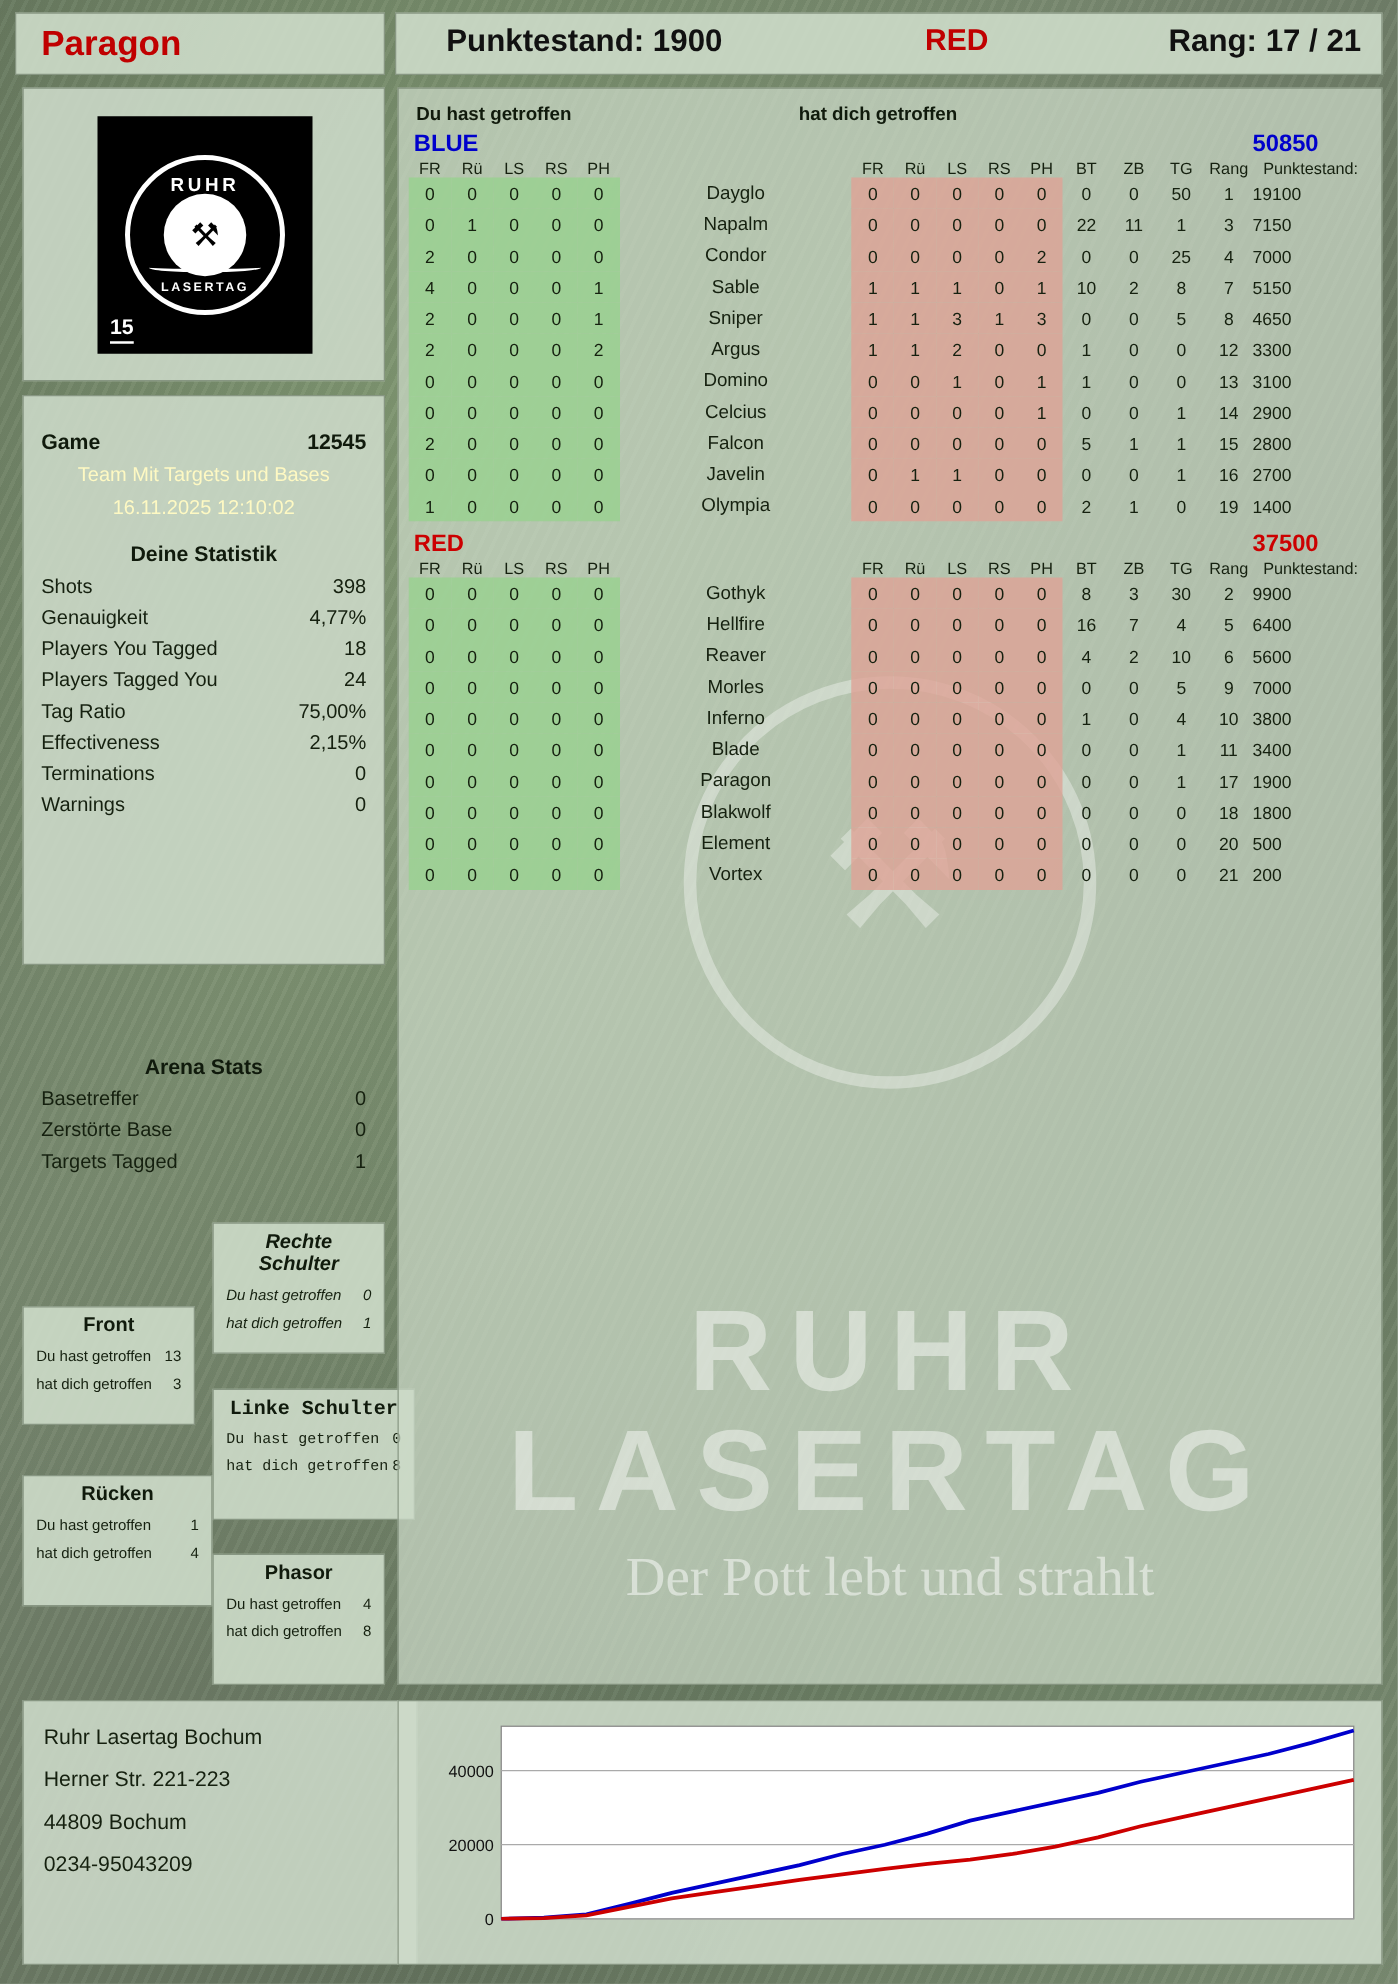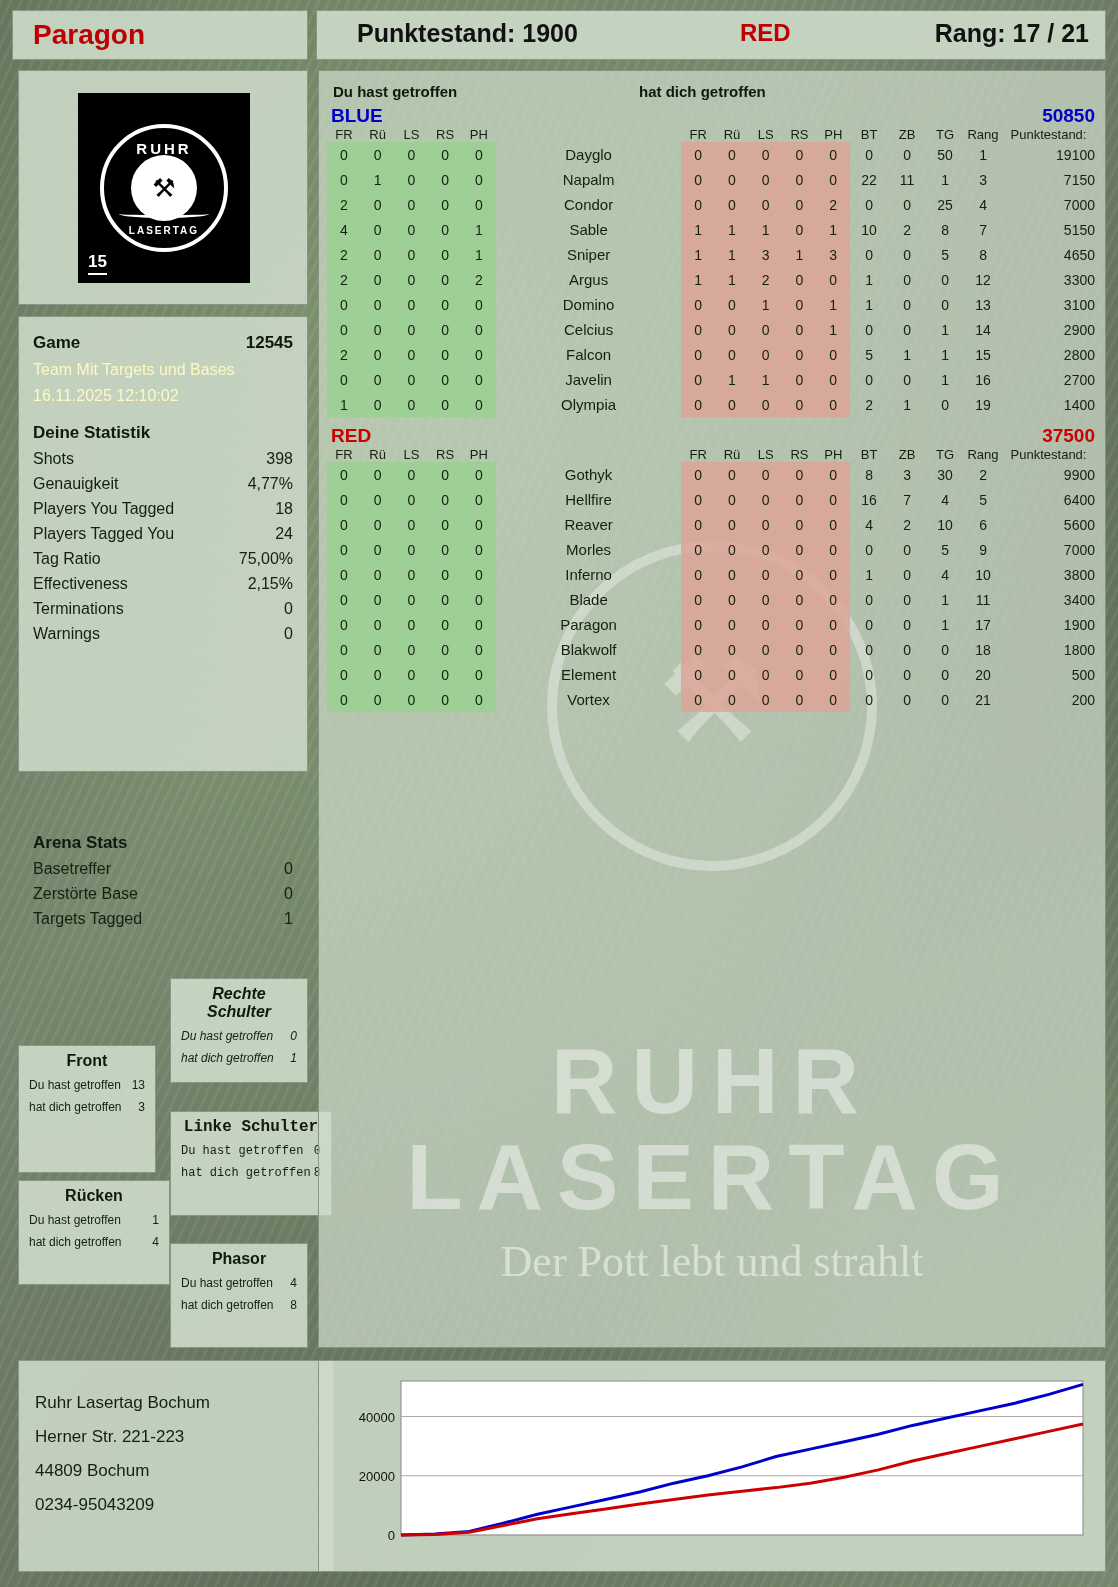--- a/index.html
+++ b/index.html
@@ -72,42 +72,43 @@
     width:66px; height:66px; border-radius:50%; background:#fff; color:#000;
     display:flex; align-items:center; justify-content:center; font-size:26px;
   }
   .logo-wave { position:absolute; bottom:30px; width:90px; height:8px;
     border-bottom:3px solid #fff; border-radius:50%; }
   #logo-15 { position:absolute; left:10px; bottom:8px; font-size:17px; font-weight:bold;
     border-bottom:2px solid #fff; padding-bottom:1px;}
 
   #game-panel {
     position:absolute; left:18px; top:316px; width:290px; height:456px;
-    padding:9px 14px;
+    padding:20px 14px;
+    text-align:center;
   }
   .row { display:flex; justify-content:space-between; font-size:16px; color:#15200f; margin:7px 0; }
   .row .lbl { }
   .row .val { }
   .sect-title { font-size:17px; font-weight:bold; color:#101a0c; margin:10px 0 6px; }
   .plain { font-size:16px; color:#fef9c3; margin:8px 0; }
 
   
   .hitbox { position:absolute; background:rgba(205,219,201,0.9); border:1px solid rgba(120,135,115,0.8); padding:6px 10px; }
   .hitbox .hb-title { text-align:center; font-weight:bold; font-size:16px; color:#101a0c; margin-bottom:6px; }
   .hitbox .hb-row { display:flex; justify-content:space-between; font-size:12px; color:#15200f; margin:8px 0; }
 
   #hb-rechte { left:170px; top:978px; width:138px; height:105px;font-style:italic; }
-  #hb-front  { left:18px;  top:1045px; width:138px; height:128px; }
+  #hb-front  { left:18px;  top:1045px; width:138px; height:95px; }
   #hb-linke  { left:170px; top:1111px; width:162px; height:105px;font-family:Liberation Mono, monospace; }
   #hb-ruecken{ left:18px;  top:1180px; width:152px; height:105px; }
   #hb-phasor { left:170px; top:1243px; width:138px; height:105px; }
 
   #address-panel {
     position:absolute; left:18px; top:1360px; width:316px; height:212px;
-    padding:18px 16px;
+    padding:5px 16px;
   }
   #address-panel div { font-size:17px; color:#15200f; margin:14px 0; }
 
   
   #main-panel {
     position:absolute; left:318px; top:70px; width:788px; height:1278px;
     background:rgba(205,219,201,0.72);
     border:1px solid rgba(120,135,115,0.8);
     overflow:hidden;
   }
@@ -136,21 +137,21 @@
 
   table.stats { border-collapse:collapse; font-size:14px; color:#15200f; width:100%; }
   table.stats td { padding:0; }
   .teamname { font-size:19px; font-weight:bold; }
   .teamscore { font-size:19px; font-weight:bold; text-align:right; }
   .colhdr td { font-size:13px; color:#15200f; text-align:center; padding:2px 0 3px; }
   .gcell { background:rgba(150,210,140,0.75); text-align:center; width:32px; }
   .rcell { background:rgba(222,162,150,0.8); text-align:center; width:32px; }
   .namecell { text-align:center; width:120px; font-size:15px; padding:2px 10px; }
   .pcell { text-align:center; width:36px; }
-  .scorecell { text-align:right; width:88px; padding-right:8px; }
+  .scorecell { text-align:left; width:88px; padding-right:8px; }
   .spacer { width:28px; }
   tr.datarow td { height:25px; }
   .hdr-g { background:none; }
 
   
   #graph-panel {
     position:absolute; left:318px; top:1360px; width:788px; height:212px;
     background:rgba(205,219,201,0.88); border:1px solid rgba(120,135,115,0.8);
     padding:10px;
   }

